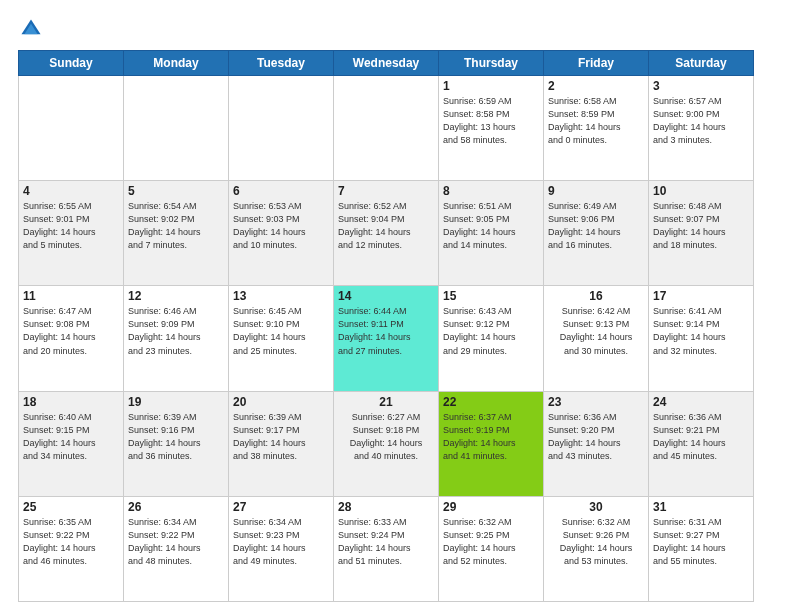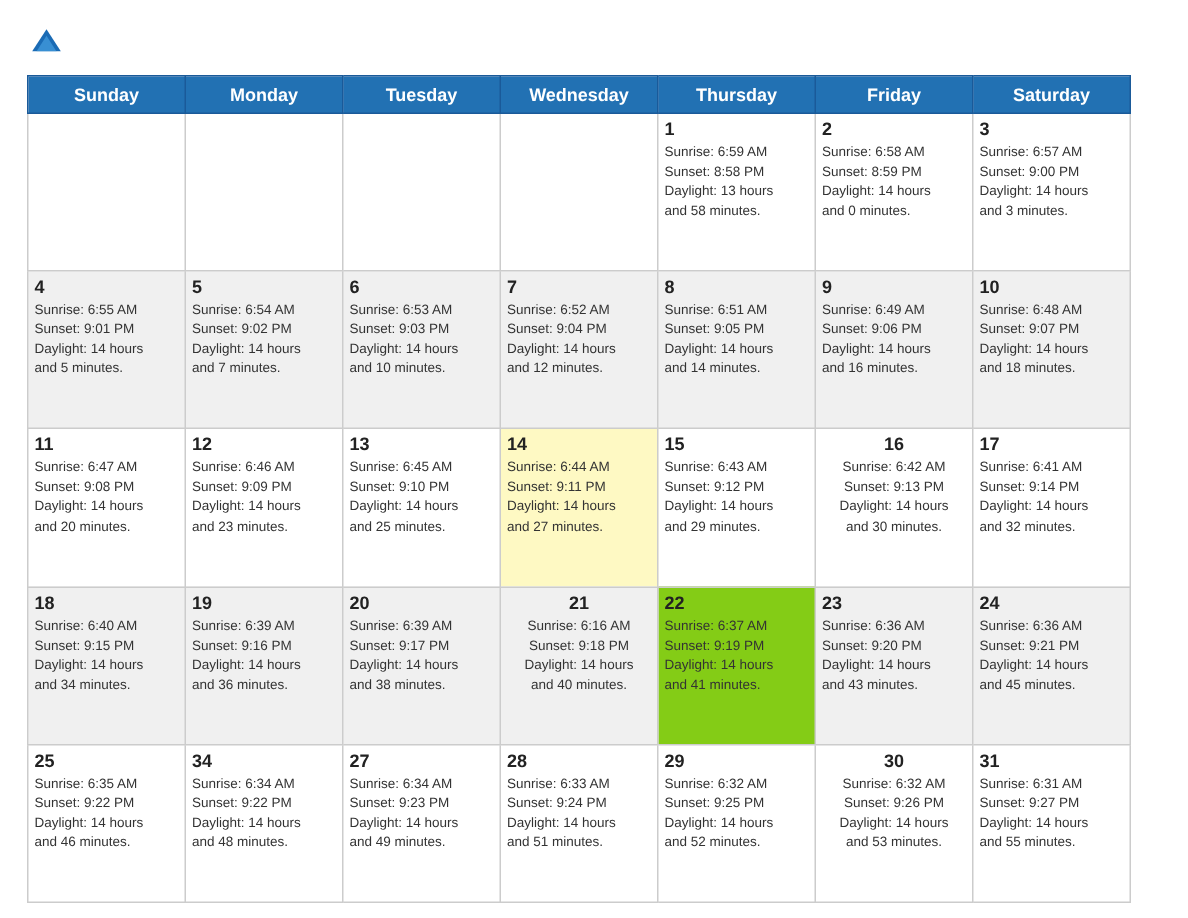--- a/index.html
+++ b/index.html
@@ -219,21 +219,21 @@
 Daylight: 14 hours
 and 23 minutes.</div>
           </td>
           <td style="background-color: rgb(255, 255, 255);">
             <span class="day-num">13</span>
             <div class="day-info" style="white-space: pre-line;">Sunrise: 6:45 AM
 Sunset: 9:10 PM
 Daylight: 14 hours
 and 25 minutes.</div>
           </td>
-          <td style="background-color: #fef9c3;">
+          <td style="background-color: #5eead4;">
             <span class="day-num">14</span>
             <div class="day-info" style="white-space: pre-line;">Sunrise: 6:44 AM
 Sunset: 9:11 PM
 Daylight: 14 hours
 and 27 minutes.</div>
           </td>
           <td style="background-color: rgb(255, 255, 255);">
             <span class="day-num">15</span>
             <div class="day-info" style="white-space: pre-line;">Sunrise: 6:43 AM
 Sunset: 9:12 PM
@@ -272,21 +272,21 @@
           </td>
           <td style="background-color: rgb(240, 240, 240);">
             <span class="day-num">20</span>
             <div class="day-info" style="white-space: pre-line;">Sunrise: 6:39 AM
 Sunset: 9:17 PM
 Daylight: 14 hours
 and 38 minutes.</div>
           </td>
           <td style="background-color: rgb(240, 240, 240); text-align: center;">
             <span class="day-num">21</span>
-            <div class="day-info" style="white-space: pre-line;">Sunrise: 6:16 AM
+            <div class="day-info" style="white-space: pre-line;">Sunrise: 6:27 AM
 Sunset: 9:18 PM
 Daylight: 14 hours
 and 40 minutes.</div>
           </td>
           <td style="background-color: #84cc16;">
             <span class="day-num">22</span>
             <div class="day-info" style="white-space: pre-line;">Sunrise: 6:37 AM
 Sunset: 9:19 PM
 Daylight: 14 hours
 and 41 minutes.</div>
@@ -308,21 +308,21 @@
         </tr>
         <tr>
           <td style="background-color: rgb(255, 255, 255);">
             <span class="day-num">25</span>
             <div class="day-info" style="white-space: pre-line;">Sunrise: 6:35 AM
 Sunset: 9:22 PM
 Daylight: 14 hours
 and 46 minutes.</div>
           </td>
           <td style="background-color: rgb(255, 255, 255);">
-            <span class="day-num">34</span>
+            <span class="day-num">26</span>
             <div class="day-info" style="white-space: pre-line;">Sunrise: 6:34 AM
 Sunset: 9:22 PM
 Daylight: 14 hours
 and 48 minutes.</div>
           </td>
           <td style="background-color: rgb(255, 255, 255);">
             <span class="day-num">27</span>
             <div class="day-info" style="white-space: pre-line;">Sunrise: 6:34 AM
 Sunset: 9:23 PM
 Daylight: 14 hours

